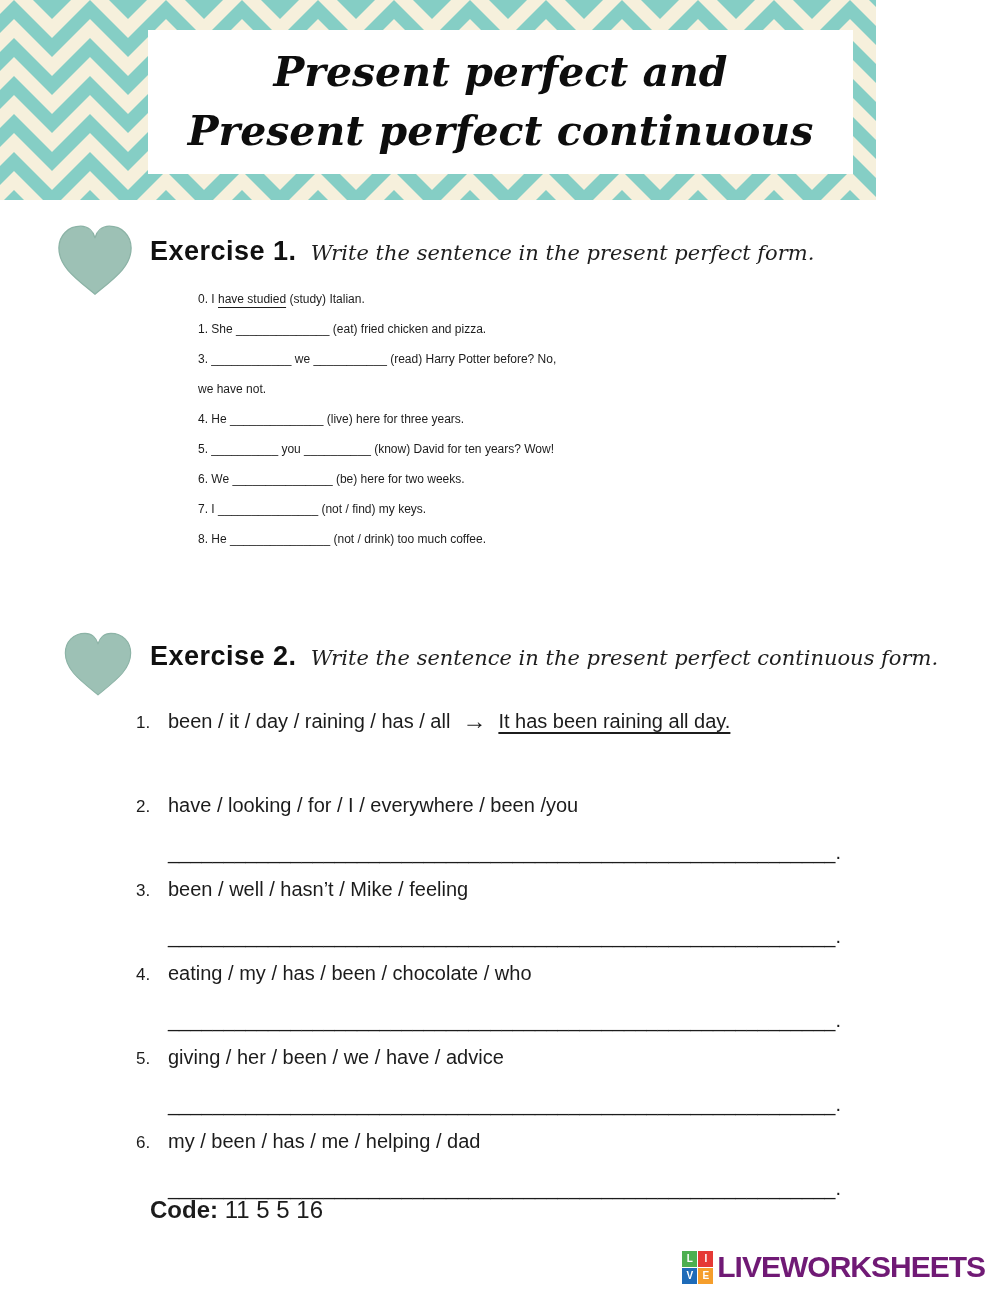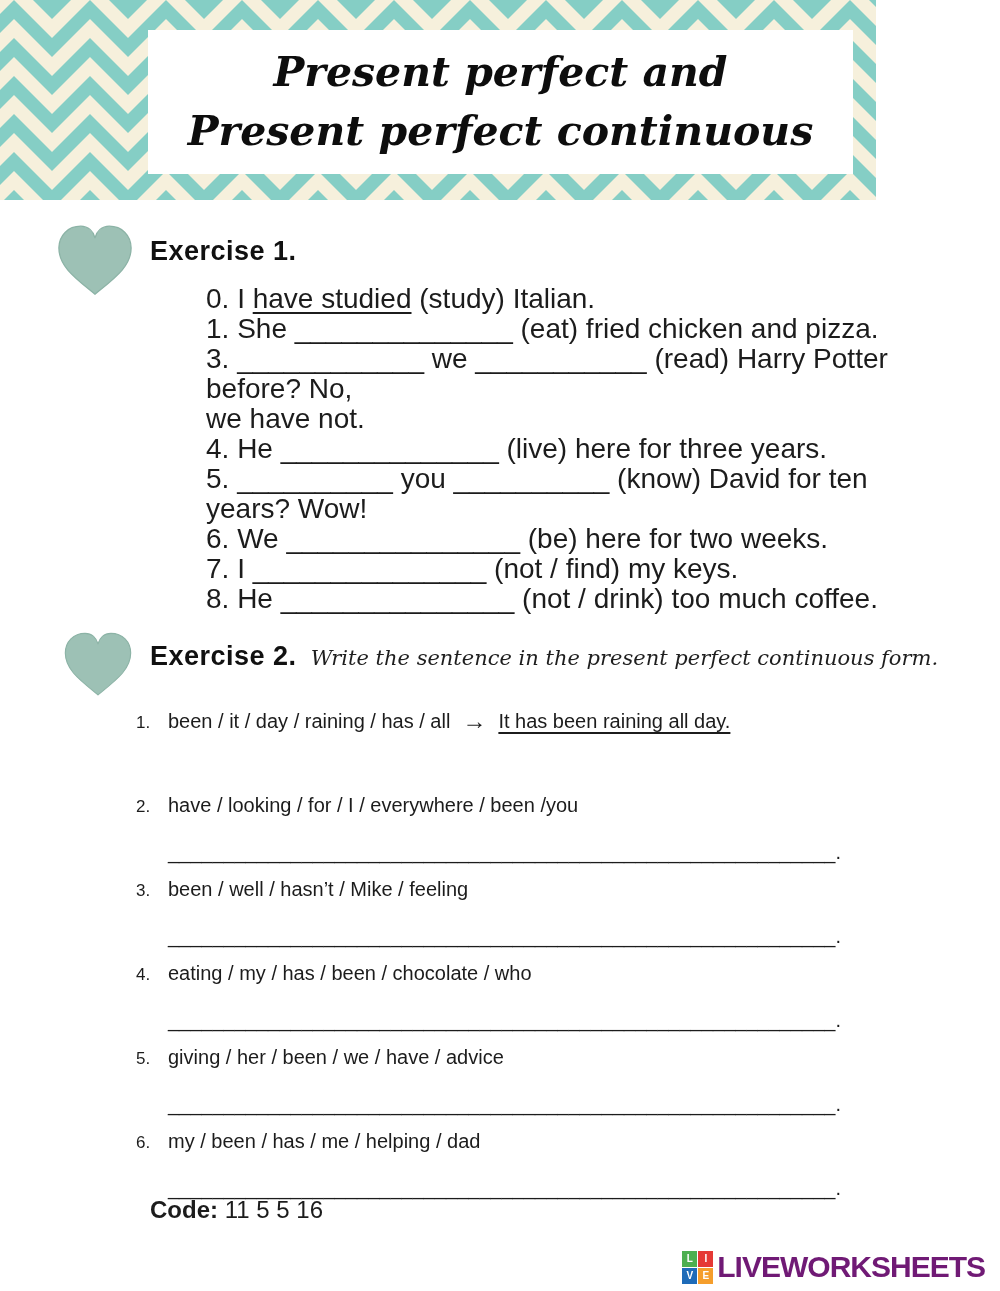--- a/index.html
+++ b/index.html
@@ -18,21 +18,21 @@
     font-family:"DejaVu Serif",serif;font-style:italic;font-weight:bold;
     font-size:41px;line-height:1.3;color:#0d0d0d;white-space:nowrap;
   }
   
   .heart{position:absolute;}
   
   .ex-heading{position:absolute;display:flex;align-items:baseline;gap:14px;white-space:nowrap;}
   .ex-title{font-weight:bold;font-size:27px;letter-spacing:.5px;color:#111;text-align:right;}
   .ex-instr{font-family:"DejaVu Serif",serif;font-style:italic;font-size:21px;color:#1e1e1e;}
   
-  .ex1-items{position:absolute;left:206px;top:284px;width:730px;font-size:28px;line-height:30px;}
+  .ex1-items{position:absolute;left:198px;top:284px;width:730px;font-size:12px;line-height:30px;}
   .u{text-decoration:underline;text-underline-offset:4px;}
   
   .ex2-list{position:absolute;left:136px;top:705px;width:745px;font-size:20px;line-height:30px;}
   .ex2-row{display:flex;align-items:baseline;}
   .ex2-row .num{width:32px;flex:none;font-size:17px;color:#1c1c1c;}
   .example-row{margin-bottom:52px;white-space:nowrap;}
   .scramble-row{margin-bottom:15px;}
   .ex2-blank{margin:0 0 7px 32px;white-space:nowrap;}
   .arrow{font-weight:bold;font-size:24px;margin:0 12px;position:relative;top:1px;}
   .answer{text-decoration:underline;text-underline-offset:4px;}
@@ -69,20 +69,21 @@
       <div class="title-line">Present perfect continuous</div>
     </div>
   </div>
 
   <svg class="heart" style="left:53px;top:220px;" width="84" height="78" viewBox="0 0 100 92" aria-hidden="true">
     <path d="M50 88 C27 69 7 55 7 33 C7 18 18 7 33 7 C42 7 48 13 50 21 C52 13 58 7 67 7 C82 7 93 18 93 33 C93 55 73 69 50 88 Z" fill="#9dc1b5" stroke="#8cb3a6" stroke-width="1.5"></path>
   </svg>
 
   <div class="ex-heading" style="left:150px;top:236px;">
     <span class="ex-title">Exercise 1.</span>
+    <span class="ex-instr">Write the sentence in the present perfect form.</span>
   </div>
 
   <div class="ex1-items">
     <div><span>0. I </span><span class="u">have studied</span><span> (study) Italian.</span></div>
     <div>1. She ______________ (eat) fried chicken and pizza.</div>
     <div>3. ____________ we ___________ (read) Harry Potter before? No,</div>
     <div>we have not.</div>
     <div>4. He ______________ (live) here for three years.</div>
     <div>5. __________ you __________ (know) David for ten years? Wow!</div>
     <div>6. We _______________ (be) here for two weeks.</div>

